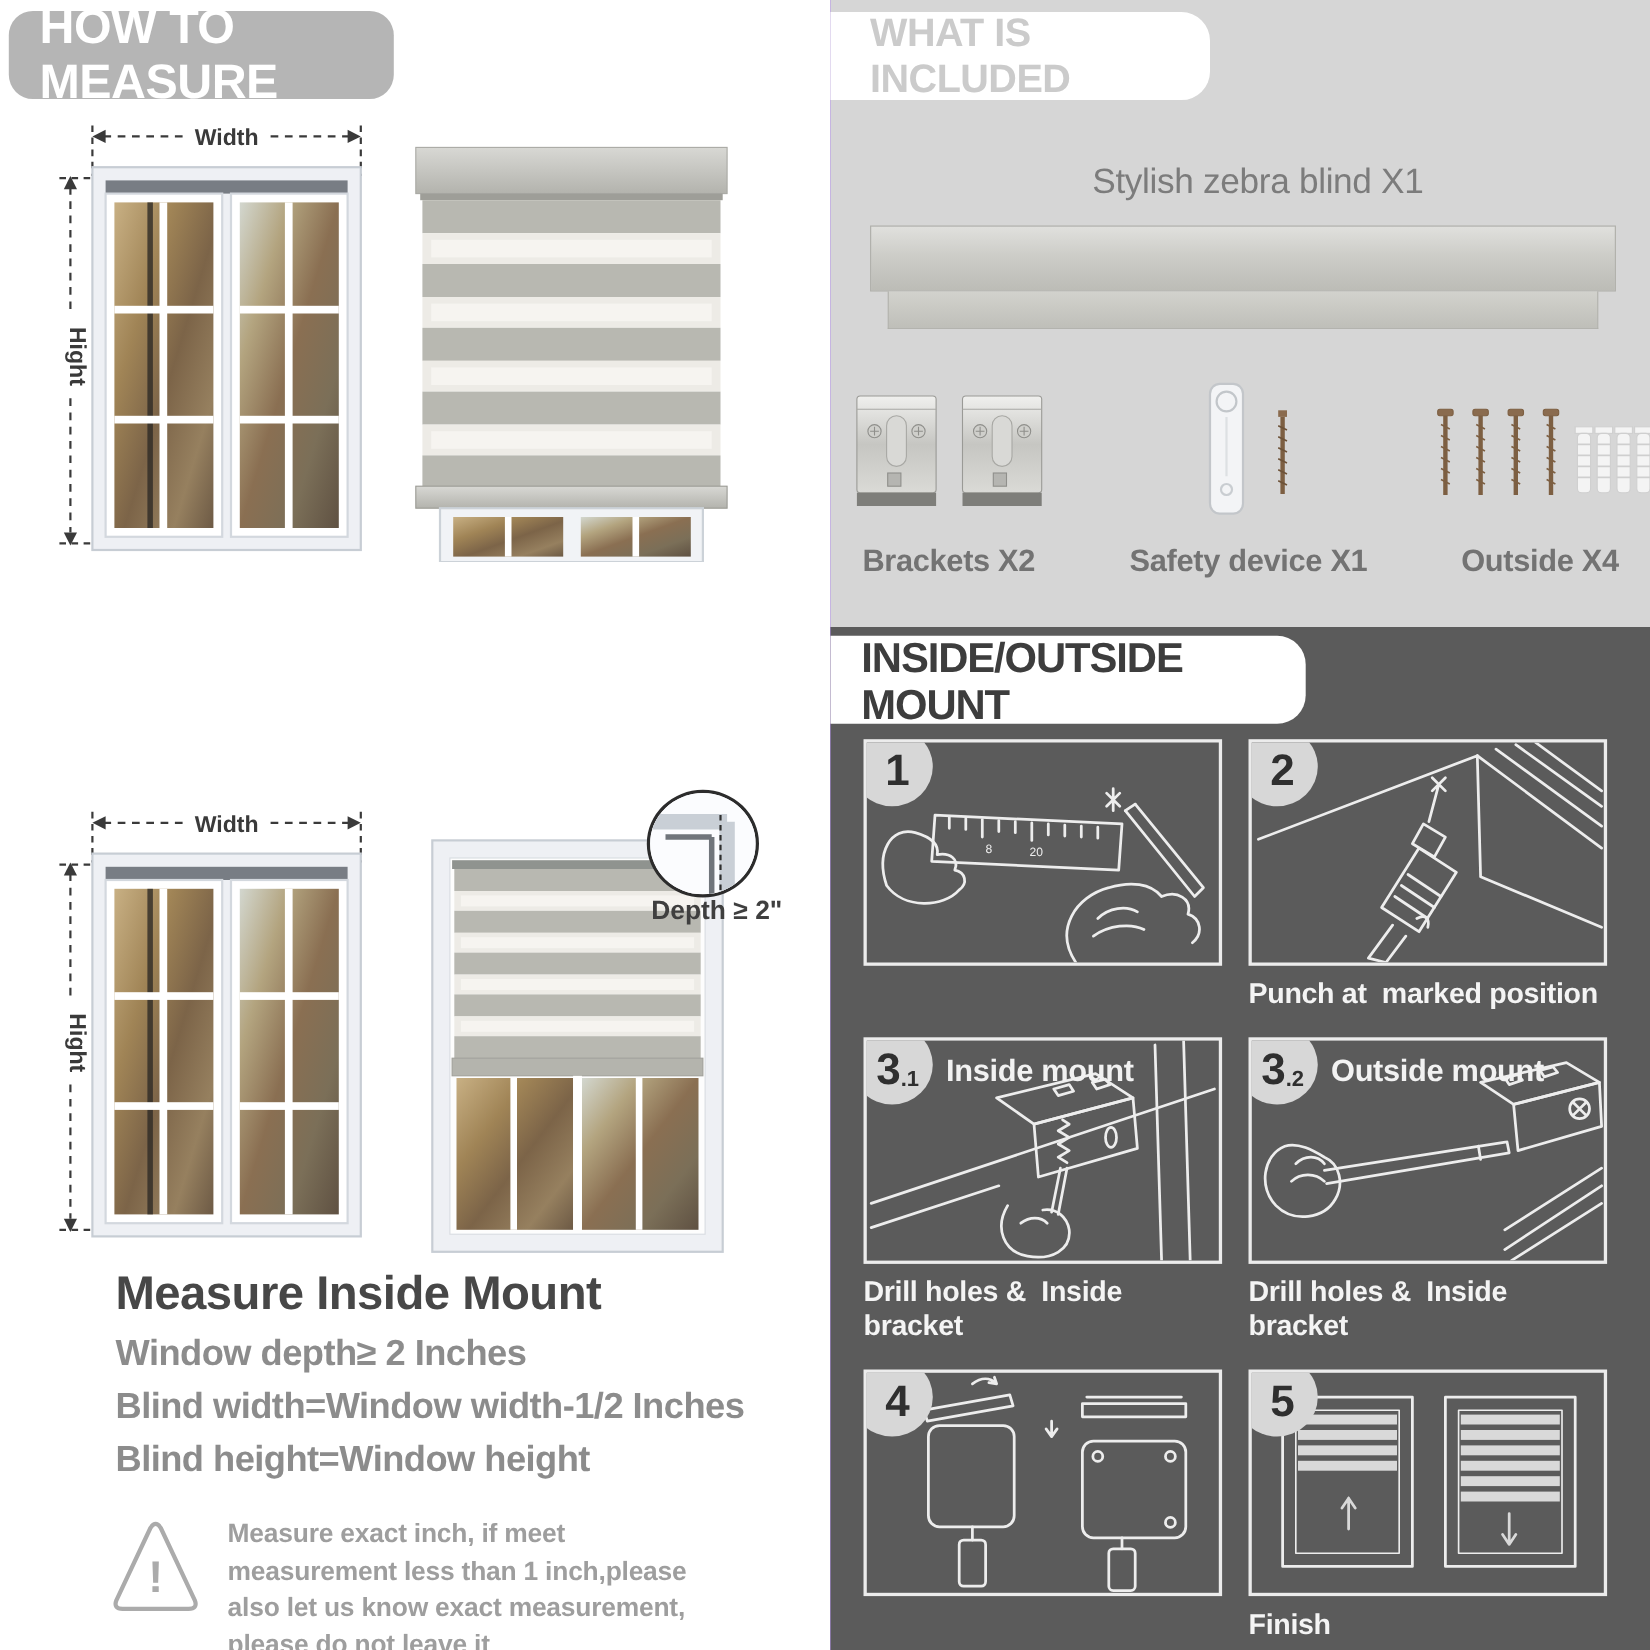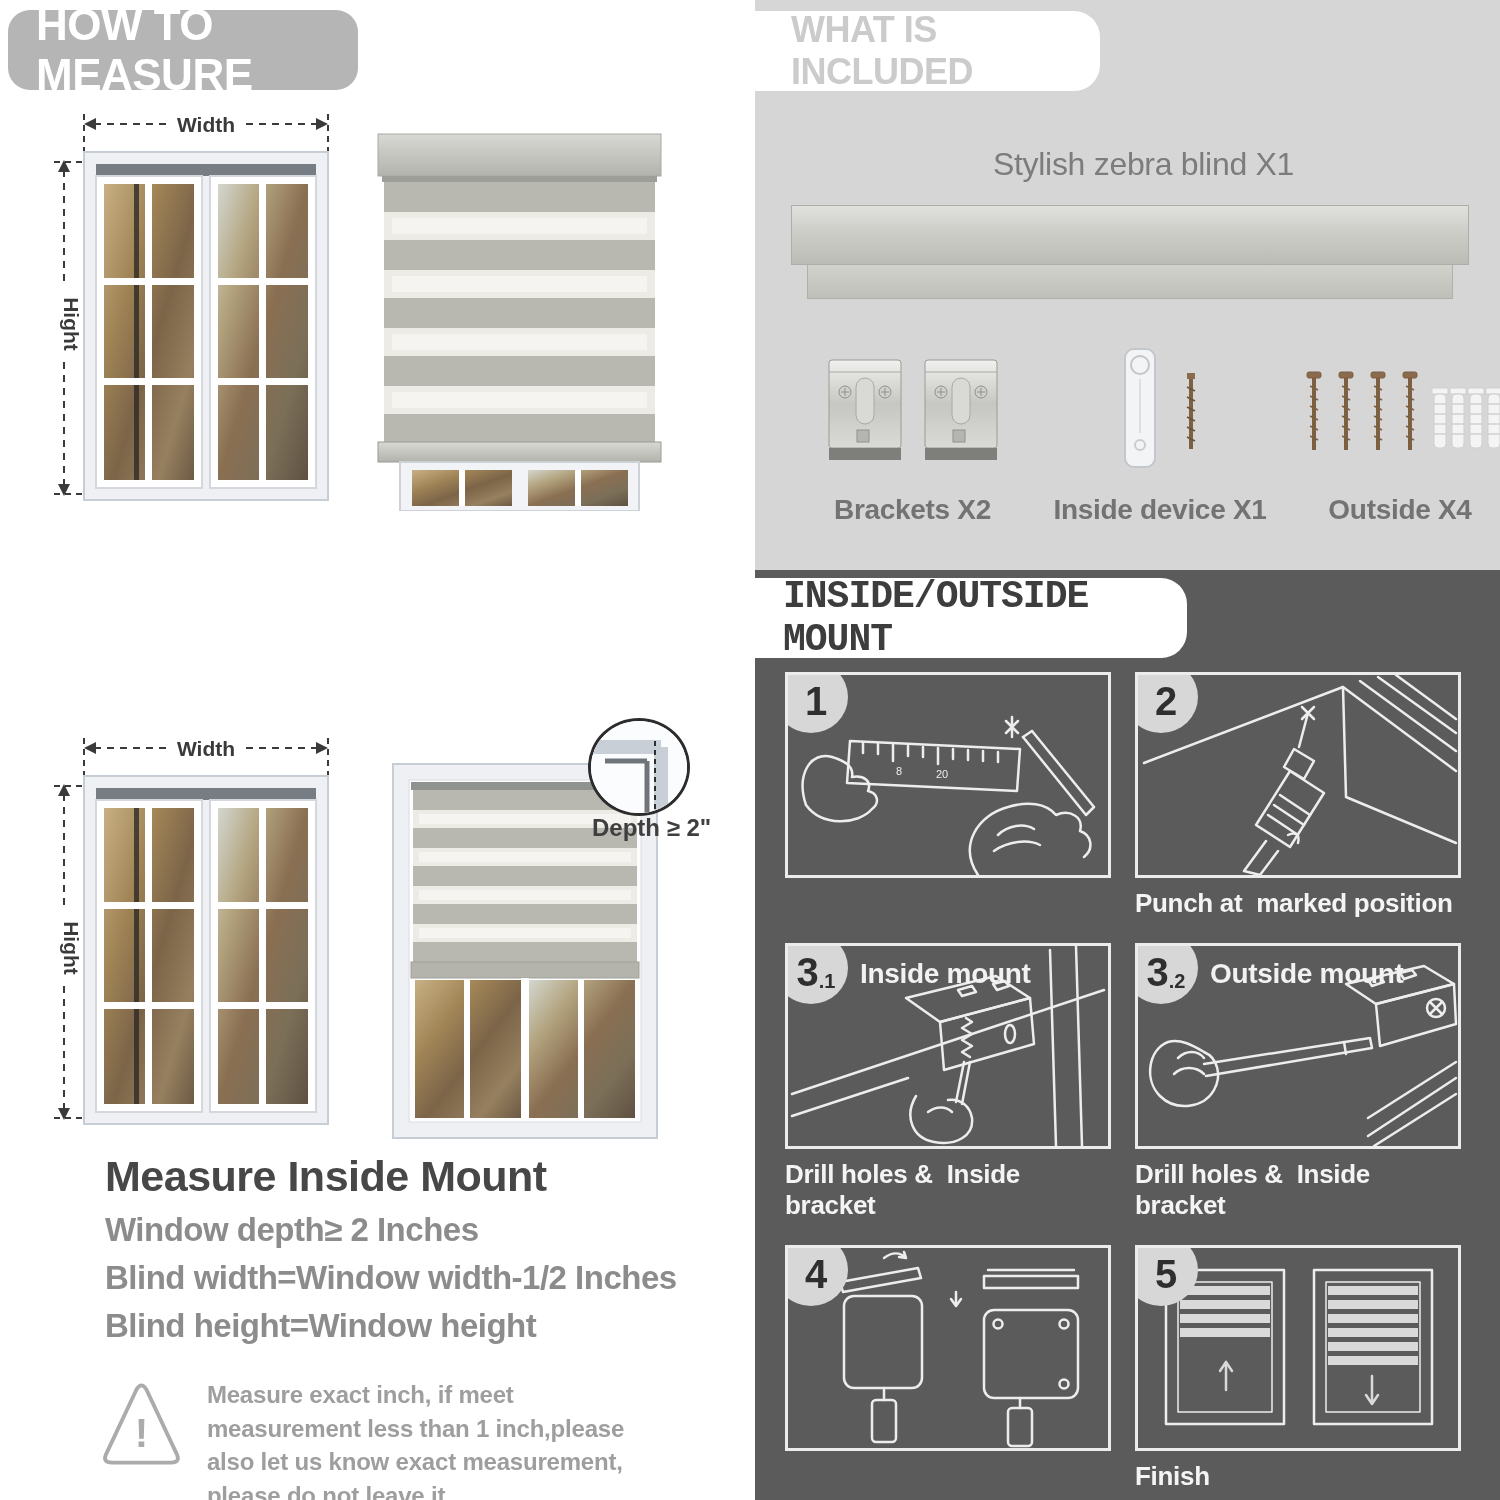--- a/index.html
+++ b/index.html
@@ -28,28 +28,28 @@
                  border-radius:0 26px 26px 0;display:flex;align-items:center;padding-left:36px;box-sizing:border-box;
                  color:#cbcbcb;font-size:36px;font-weight:bold;letter-spacing:-0.5px;}
   .product-title{position:absolute;left:16px;top:146px;width:100%;text-align:center;
                  font-size:32px;font-weight:normal;color:#7c7c7c;letter-spacing:-0.3px;}
   .rail-top{position:absolute;left:36px;top:205px;width:678px;height:60px;
             background:linear-gradient(180deg,#e0e0dd 0%,#cdcdc8 45%,#bcbcb6 100%);
             border:1px solid #aeaea8;box-sizing:border-box;}
   .rail-bottom{position:absolute;left:52px;top:265px;width:646px;height:34px;
             background:linear-gradient(180deg,#d2d2cd 0%,#bfbfb9 100%);
             border:1px solid #b0b0aa;border-top:none;box-sizing:border-box;}
-  .components{position:absolute;left:0;top:330px;width:745px;display:flex;justify-content:flex-end;gap:20px;}
+  .components{position:absolute;left:0;top:330px;width:745px;display:flex;justify-content:space-between;gap:20px;}
   .component{display:flex;flex-direction:column;align-items:center;}
   .icon-box{height:150px;display:flex;align-items:flex-end;justify-content:center;}
   .comp-label{font-size:28px;font-weight:bold;color:#737373;margin-top:14px;letter-spacing:-0.3px;}
   .mount-section{position:absolute;left:0;top:570px;width:745px;height:930px;background:#5b5b5b;}
   .pill-mount{position:absolute;left:0;top:8px;width:432px;height:80px;background:#ffffff;
-              border-radius:0 26px 26px 0;display:flex;align-items:center;padding-left:28px;box-sizing:border-box;
-              color:#3d3d3d;font-size:38px;font-weight:bold;letter-spacing:-1px;font-family:Liberation Mono, monospace;}
+              border-radius:0 26px 26px 0;display:flex;padding-left:28px;box-sizing:border-box;
+              color:#3d3d3d;font-size:38px;font-weight:bold;letter-spacing:-1px;}
   .steps{position:absolute;left:30px;top:102px;width:690px;display:grid;
          grid-template-columns:322px 322px;column-gap:28px;row-gap:24px;}
   .panel{position:relative;width:320px;height:200px;border:3px solid #ececec;overflow:hidden;box-sizing:content-box;}
   .badge{position:absolute;left:-14px;top:-14px;width:74px;height:72px;border-radius:50%;background:#d7d7d7;
          display:flex;align-items:center;justify-content:center;z-index:2;}
   .badge .num{font-size:40px;font-weight:bold;color:#2f2f2f;margin-left:10px;margin-top:8px;}
   .badge .sub{font-size:20px;font-weight:bold;color:#2f2f2f;margin-top:26px;}
   .panel-label{position:absolute;left:72px;top:12px;font-size:28px;font-weight:bold;color:#f2f2f2;z-index:2;
                letter-spacing:-0.3px;white-space:pre-wrap;}
   .caption{margin-top:10px;font-size:26px;font-weight:bold;color:#f4f4f4;white-space:pre-wrap;letter-spacing:-0.3px;}
@@ -302,21 +302,21 @@
             <svg width="130" height="135" viewBox="0 0 130 135">
               <rect x="30" y="4" width="30" height="118" rx="9" fill="#f5f6f8" opacity="0.95" stroke="#c2c6ca" stroke-width="2"></rect>
               <circle cx="45" cy="20" r="9" fill="none" stroke="#c2c6ca" stroke-width="2"></circle>
               <circle cx="45" cy="100" r="5" fill="none" stroke="#c9cdd1" stroke-width="2"></circle>
               <line x1="45" y1="34" x2="45" y2="88" stroke="#dde0e3" stroke-width="2"></line>
               <rect x="92" y="28" width="8" height="6" fill="#8a6b4e"></rect>
               <line x1="96" y1="34" x2="96" y2="104" stroke="#7d5f42" stroke-width="4"></line>
               <path d="M92,42 l8,4 M92,52 l8,4 M92,62 l8,4 M92,72 l8,4 M92,82 l8,4 M92,92 l8,4" stroke="#6d5238" stroke-width="1.5"></path>
             </svg>
           </div>
-          <div class="comp-label">Inside device X1</div>
+          <div class="comp-label">Safety device X1</div>
         </div>
 
         <div class="component" style="width:200px;">
           <div class="icon-box">
             <svg width="200" height="130" viewBox="0 0 200 130">
               <g stroke="#7d5f42" fill="#8a6b4e">
                 <g transform="translate(14,0)">
                     <rect x="-7" y="22" width="14" height="6" rx="2"></rect>
                     <line x1="0" y1="28" x2="0" y2="100" stroke-width="4"></line>
                     <path d="M-4,36 l8,4 M-4,46 l8,4 M-4,56 l8,4 M-4,66 l8,4 M-4,76 l8,4 M-4,86 l8,4" stroke-width="1.5" fill="none"></path>

